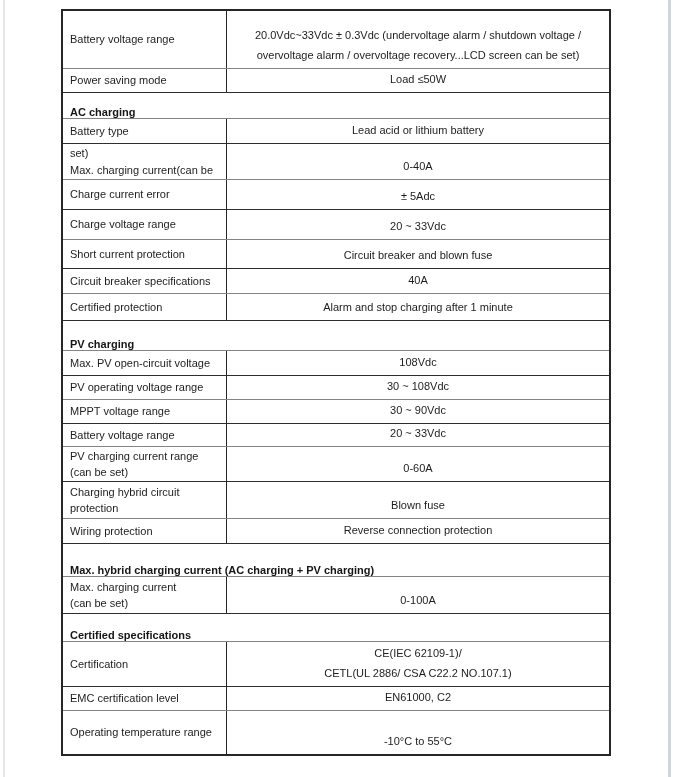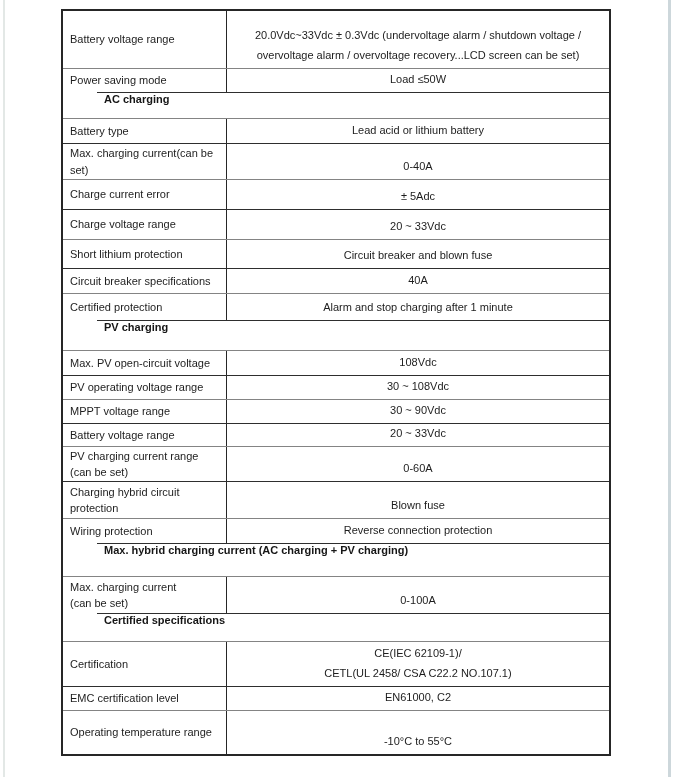--- a/index.html
+++ b/index.html
@@ -54,25 +54,24 @@
     display: flex;
     flex-direction: column;
     justify-content: flex-end;
     align-items: center;
     text-align: center;
     padding: 2px 10px;
     line-height: 1.8;
     margin-top: 12px;
   }
   .row.sect {
-    align-items: flex-start;
+    align-items: flex-end;
     padding-left: 7px;
     font-weight: bold;
     color: #161616;
-    margin-left: 34px;
   }
 </style>
 </head>
 <body>
 
 <div class="page">
   <div class="page-edge left"></div>
   <div class="page-edge right"></div>
 
   <div class="spec-table">
@@ -104,22 +103,22 @@
       <div class="lbl">
         <span>Battery type</span>
       </div>
       <div class="val">
         <span>Lead acid or lithium battery</span>
       </div>
     </div>
 
     <div class="row spec" style="height:36px">
       <div class="lbl">
+        <span>set)</span>
         <span>Max. charging current(can be</span>
-        <span>set)</span>
       </div>
       <div class="val">
         <span>0-40A</span>
       </div>
     </div>
 
     <div class="row spec" style="height:30px">
       <div class="lbl">
         <span>Charge current error</span>
       </div>
@@ -132,21 +131,21 @@
       <div class="lbl">
         <span>Charge voltage range</span>
       </div>
       <div class="val">
         <span>20 ~ 33Vdc</span>
       </div>
     </div>
 
     <div class="row spec" style="height:29px">
       <div class="lbl">
-        <span>Short lithium protection</span>
+        <span>Short current protection</span>
       </div>
       <div class="val">
         <span>Circuit breaker and blown fuse</span>
       </div>
     </div>
 
     <div class="row spec" style="height:25px">
       <div class="lbl">
         <span>Circuit breaker specifications</span>
       </div>
@@ -251,21 +250,21 @@
     <div class="row sect" style="height:28px">
       <span>Certified specifications</span>
     </div>
 
     <div class="row spec" style="height:45px">
       <div class="lbl">
         <span>Certification</span>
       </div>
       <div class="val">
         <span>CE(IEC 62109-1)/</span>
-        <span>CETL(UL 2458/ CSA C22.2 NO.107.1)</span>
+        <span>CETL(UL 2886/ CSA C22.2 NO.107.1)</span>
       </div>
     </div>
 
     <div class="row spec" style="height:24px">
       <div class="lbl">
         <span>EMC certification level</span>
       </div>
       <div class="val">
         <span>EN61000, C2</span>
       </div>

